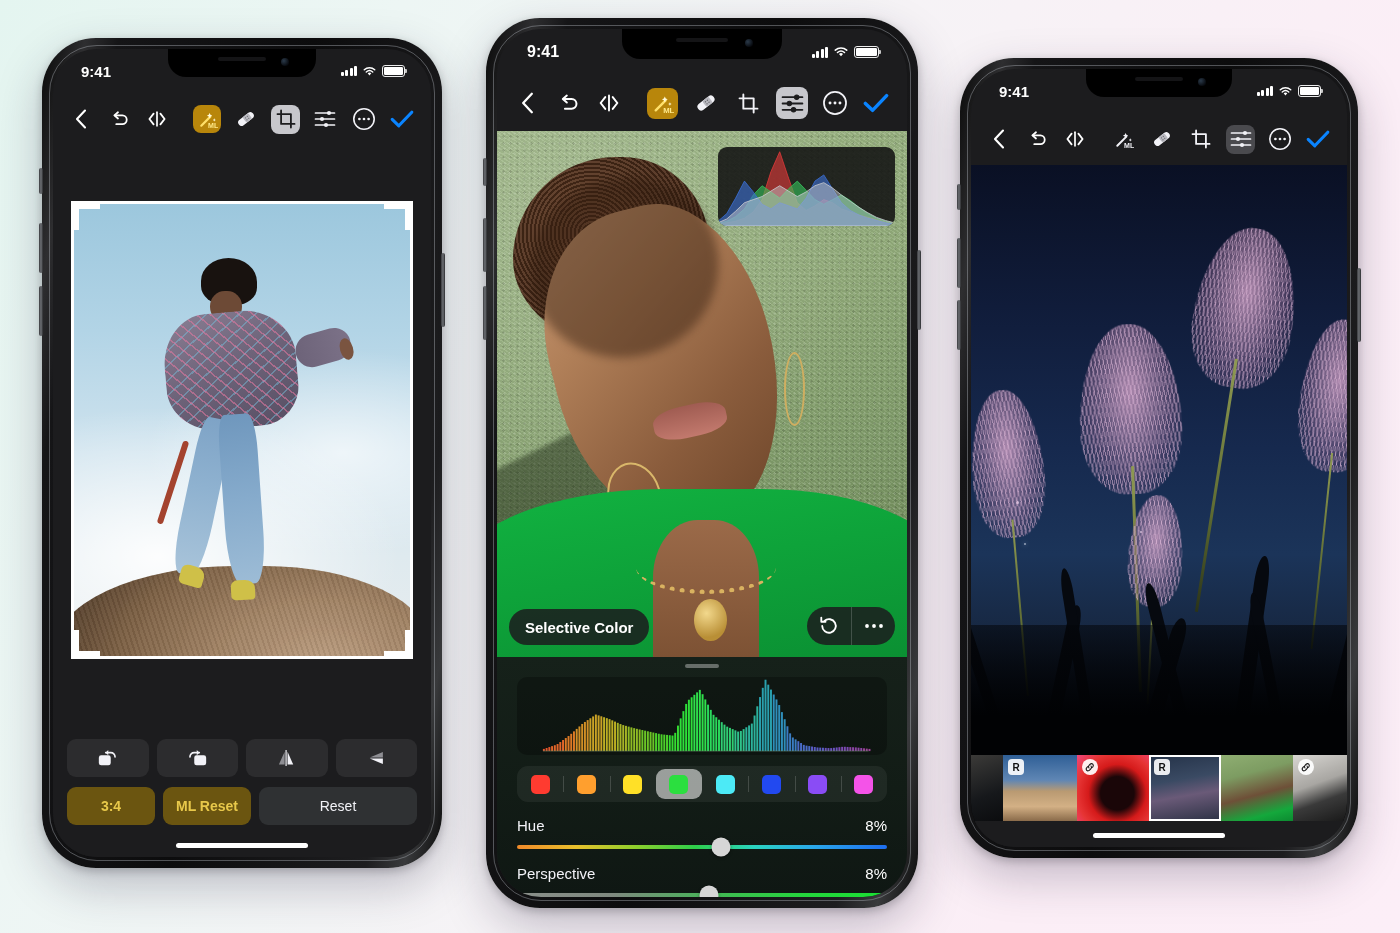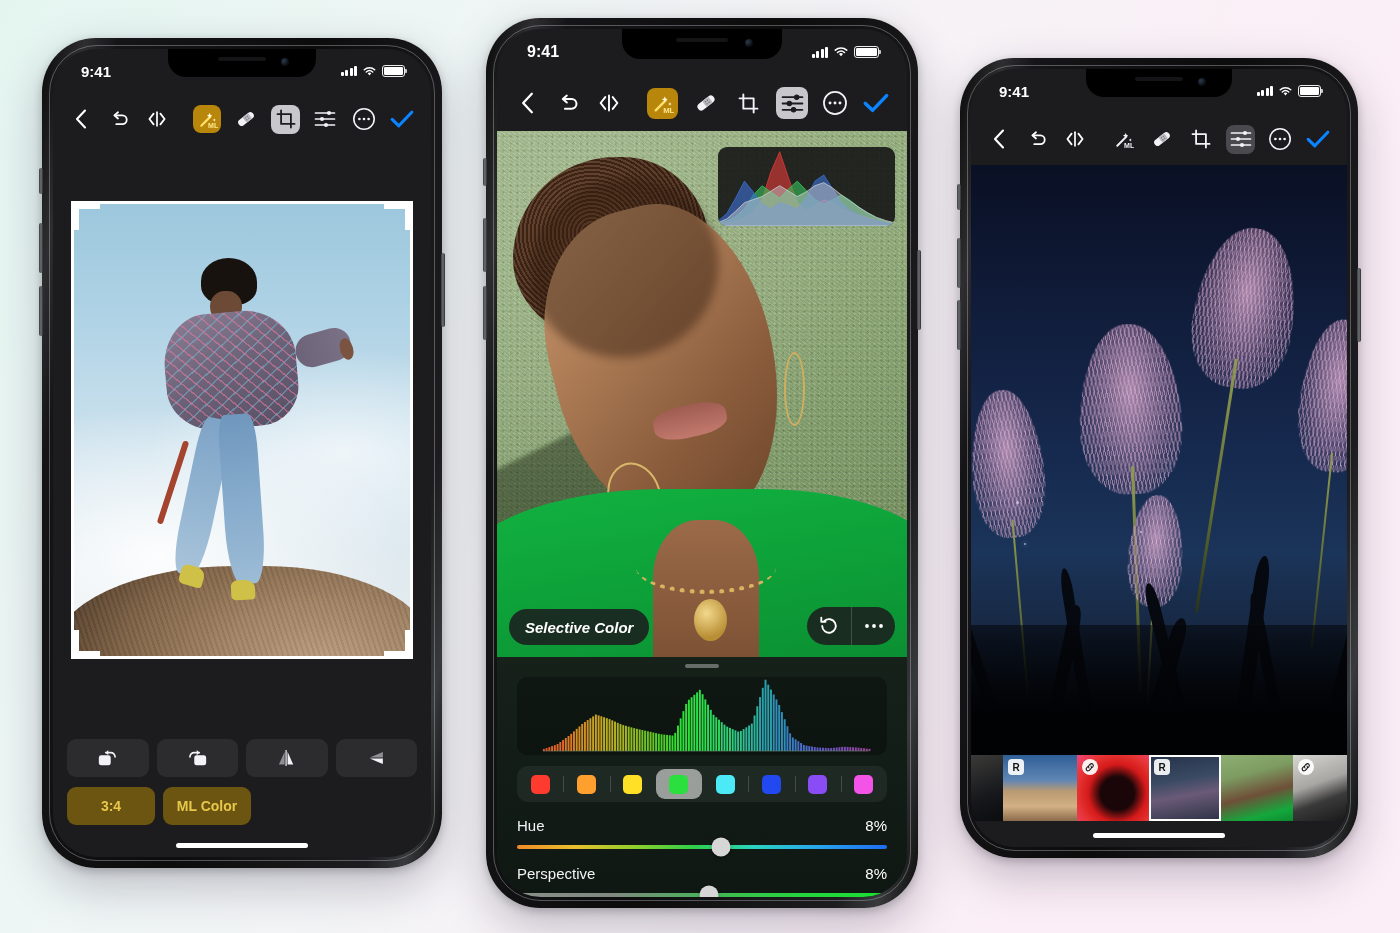--- a/index.html
+++ b/index.html
@@ -85,21 +85,21 @@
   .tb-right{ display:flex; align-items:center; }
   .tbi {
     display:flex; align-items:center; justify-content:center;
     color:#f2f2f7; cursor:pointer;
   }
   .tbi.sel { background:#c7c7cc; border-radius:8px; }
   .tbi.sel svg { stroke:#1c1c1e; fill:none; }
   .tbi.ml-on { background:#b8860b; border-radius:8px; }
 
   
-  .photo-wrap { position:relative; flex:1 1 auto; overflow:hidden; background:#0369a1;font-style:italic; }
+  .photo-wrap { position:relative; flex:1 1 auto; overflow:hidden; background:#0369a1; }
 
   
   .p1-canvas { position:absolute; inset:0; background:#1c1c1e; display:flex; align-items:center; justify-content:center; }
   .p1-img {
     position:relative; overflow:hidden; background:#bcd9e8;
     outline:3px solid #fff;
   }
   .sky1 { position:absolute; inset:0;
     background:
       radial-gradient(120% 55% at 25% 78%, rgba(255,255,255,.92) 0%, rgba(255,255,255,0) 60%),
@@ -479,21 +479,24 @@
               <path d="M20.5 18.6L6.2 12.6l14.3 0z" fill="#f2f2f7"></path>
             </svg>
         </div>
       </div>
 
       <div class="action-row" style="margin-top:10px; height:38px;">
         <div class="act gold" style="flex:0 0 88px; font-size:14px; font-weight:600;">
           <span>3:4</span>
         </div>
         <div class="act gold" style="flex:0 0 88px; font-size:14px; font-weight:600;">
-          <span>ML Color</span>
+          <span>ML Reset</span>
+        </div>
+        <div class="act plain" style="flex:1; font-size:14px;">
+          <span>Reset</span>
         </div>
       </div>
     </div>
 
     <div class="home-ind" style="height:26px; padding-bottom:9px;">
       <div class="home-bar" style="width:132px;height:5px;"></div>
     </div>
   </div>
 </div>
 

